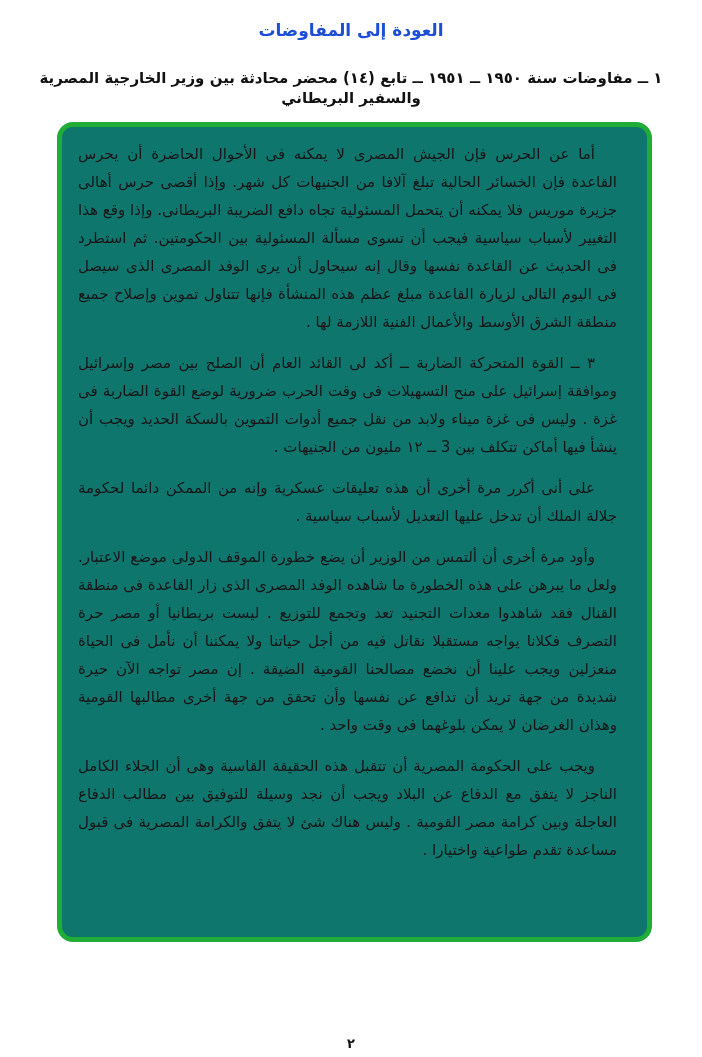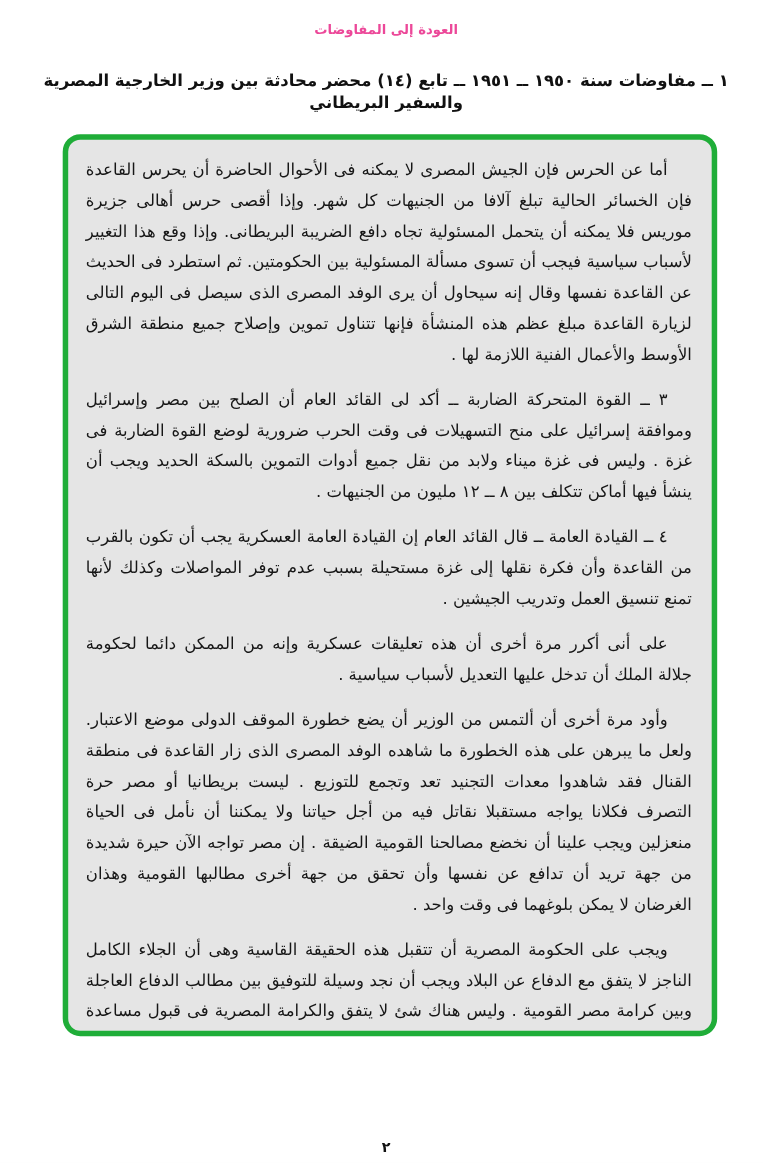--- a/index.html
+++ b/index.html
@@ -20,23 +20,23 @@
     position: absolute;
     top: 0;
     left: 0;
     right: 0;
     text-align: center;
     direction: rtl;
   }
   .back-link {
     display: inline-block;
     margin-top: 20px;
-    font-size: 12px;
+    font-size: 17px;
     font-weight: bold;
-    color: #ec4899;
+    color: #1d4ed8;
     text-decoration: none;
     cursor: pointer;
   }
   .doc-title {
     margin: 28px 10px 0 10px;
     font-size: 15px;
     font-weight: bold;
     line-height: 20px;
   }
   .citation {
@@ -47,23 +47,23 @@
   }
   .content-box {
     position: absolute;
     left: 57px;
     top: 122px;
     width: 595px;
     height: 820px;
     box-sizing: border-box;
     border: 5px solid var(--frame-green, #1fad38);
     border-radius: 16px;
-    background: #e5e5e5;
+    background: #0f766e;
     direction: rtl;
-    padding: 13px 18px 0 16px;
+    padding: 13px 30px 0 16px;
     overflow: hidden;
   }
   .content-box p {
     margin: 0 0 13px 0;
     font-size: 15px;
     line-height: 28px;
     text-align: justify;
     text-indent: 22px;
     color: #161616;
     font-weight: 500;
@@ -84,22 +84,21 @@
 
 <div class="page">
 
   <div class="header">
     <a class="back-link">العودة إلى المفاوضات</a>
     <div class="doc-title">١ ــ مفاوضات سنة ١٩٥٠ ــ ١٩٥١ ــ تابع (١٤) محضر محادثة بين وزير الخارجية المصرية والسفير البريطاني</div>
   </div>
 
   <div class="content-box">
     <p>أما عن الحرس فإن الجيش المصرى لا يمكنه فى الأحوال الحاضرة أن يحرس القاعدة فإن الخسائر الحالية تبلغ آلافا من الجنيهات كل شهر. وإذا أقصى حرس أهالى جزيرة موريس فلا يمكنه أن يتحمل المسئولية تجاه دافع الضريبة البريطانى. وإذا وقع هذا التغيير لأسباب سياسية فيجب أن تسوى مسألة المسئولية بين الحكومتين. ثم استطرد فى الحديث عن القاعدة نفسها وقال إنه سيحاول أن يرى الوفد المصرى الذى سيصل فى اليوم التالى لزيارة القاعدة مبلغ عظم هذه المنشأة فإنها تتناول تموين وإصلاح جميع منطقة الشرق الأوسط والأعمال الفنية اللازمة لها .</p>
-    <p>٣ ــ القوة المتحركة الضاربة ــ أكد لى القائد العام أن الصلح بين مصر وإسرائيل وموافقة إسرائيل على منح التسهيلات فى وقت الحرب ضرورية لوضع القوة الضاربة فى غزة . وليس فى غزة ميناء ولابد من نقل جميع أدوات التموين بالسكة الحديد ويجب أن ينشأ فيها أماكن تتكلف بين ٨ ــ ١٢ مليون من الجنيهات .</p>
-    <p>٤ ــ القيادة العامة ــ قال القائد العام إن القيادة العامة العسكرية يجب أن تكون بالقرب من القاعدة وأن فكرة نقلها إلى غزة مستحيلة بسبب عدم توفر المواصلات وكذلك لأنها تمنع تنسيق العمل وتدريب الجيشين .</p>
+    <p>٣ ــ القوة المتحركة الضاربة ــ أكد لى القائد العام أن الصلح بين مصر وإسرائيل وموافقة إسرائيل على منح التسهيلات فى وقت الحرب ضرورية لوضع القوة الضاربة فى غزة . وليس فى غزة ميناء ولابد من نقل جميع أدوات التموين بالسكة الحديد ويجب أن ينشأ فيها أماكن تتكلف بين 3 ــ ١٢ مليون من الجنيهات .</p>
     <p>على أنى أكرر مرة أخرى أن هذه تعليقات عسكرية وإنه من الممكن دائما لحكومة جلالة الملك أن تدخل عليها التعديل لأسباب سياسية .</p>
     <p>وأود مرة أخرى أن ألتمس من الوزير أن يضع خطورة الموقف الدولى موضع الاعتبار. ولعل ما يبرهن على هذه الخطورة ما شاهده الوفد المصرى الذى زار القاعدة فى منطقة القنال فقد شاهدوا معدات التجنيد تعد وتجمع للتوزيع . ليست بريطانيا أو مصر حرة التصرف فكلانا يواجه مستقبلا نقاتل فيه من أجل حياتنا ولا يمكننا أن نأمل فى الحياة منعزلين ويجب علينا أن نخضع مصالحنا القومية الضيقة . إن مصر تواجه الآن حيرة شديدة من جهة تريد أن تدافع عن نفسها وأن تحقق من جهة أخرى مطالبها القومية وهذان الغرضان لا يمكن بلوغهما فى وقت واحد .</p>
     <p>ويجب على الحكومة المصرية أن تتقبل هذه الحقيقة القاسية وهى أن الجلاء الكامل الناجز لا يتفق مع الدفاع عن البلاد ويجب أن نجد وسيلة للتوفيق بين مطالب الدفاع العاجلة وبين كرامة مصر القومية . وليس هناك شئ لا يتفق والكرامة المصرية فى قبول مساعدة تقدم طواعية واختيارا .</p>
 
   </div>
 
   <div class="page-number">٢</div>
 
 </div>
 

